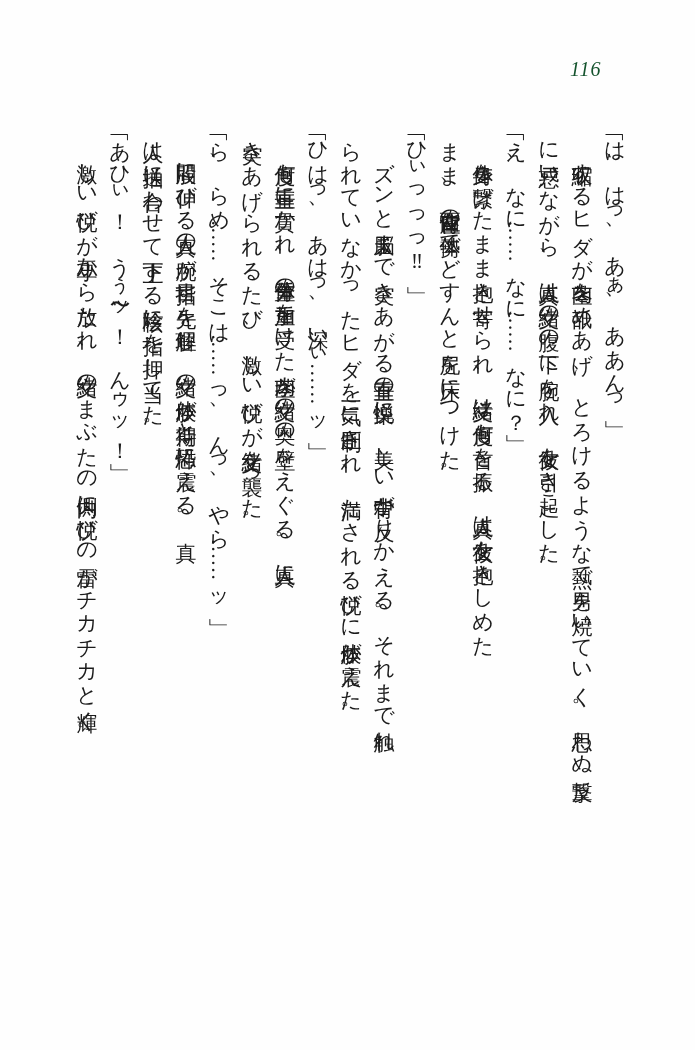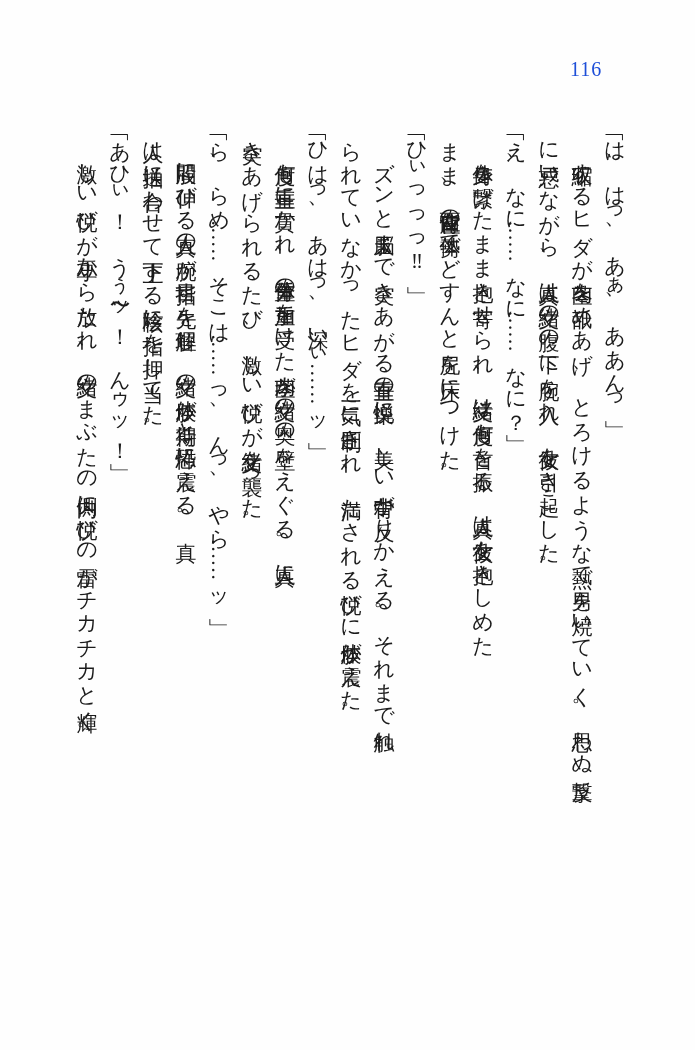--- a/index.html
+++ b/index.html
@@ -17,21 +17,22 @@
   .book-page {
     position: absolute;
     inset: 0;
     background: #fefefe;
   }
   .page-number {
     position: absolute;
     top: 58px;
     left: 570px;
     font-size: 20px;
-    color: #1d4ed8;
+    font-style: italic;
+    color: #14532d;
     letter-spacing: 1px;
     font-family: "Liberation Serif", "DejaVu Serif", serif;
   }
   .text-block {
     position: absolute;
     top: 127px;
     right: 64px;
     height: 802px;
     writing-mode: vertical-rl;
     -webkit-writing-mode: vertical-rl;

